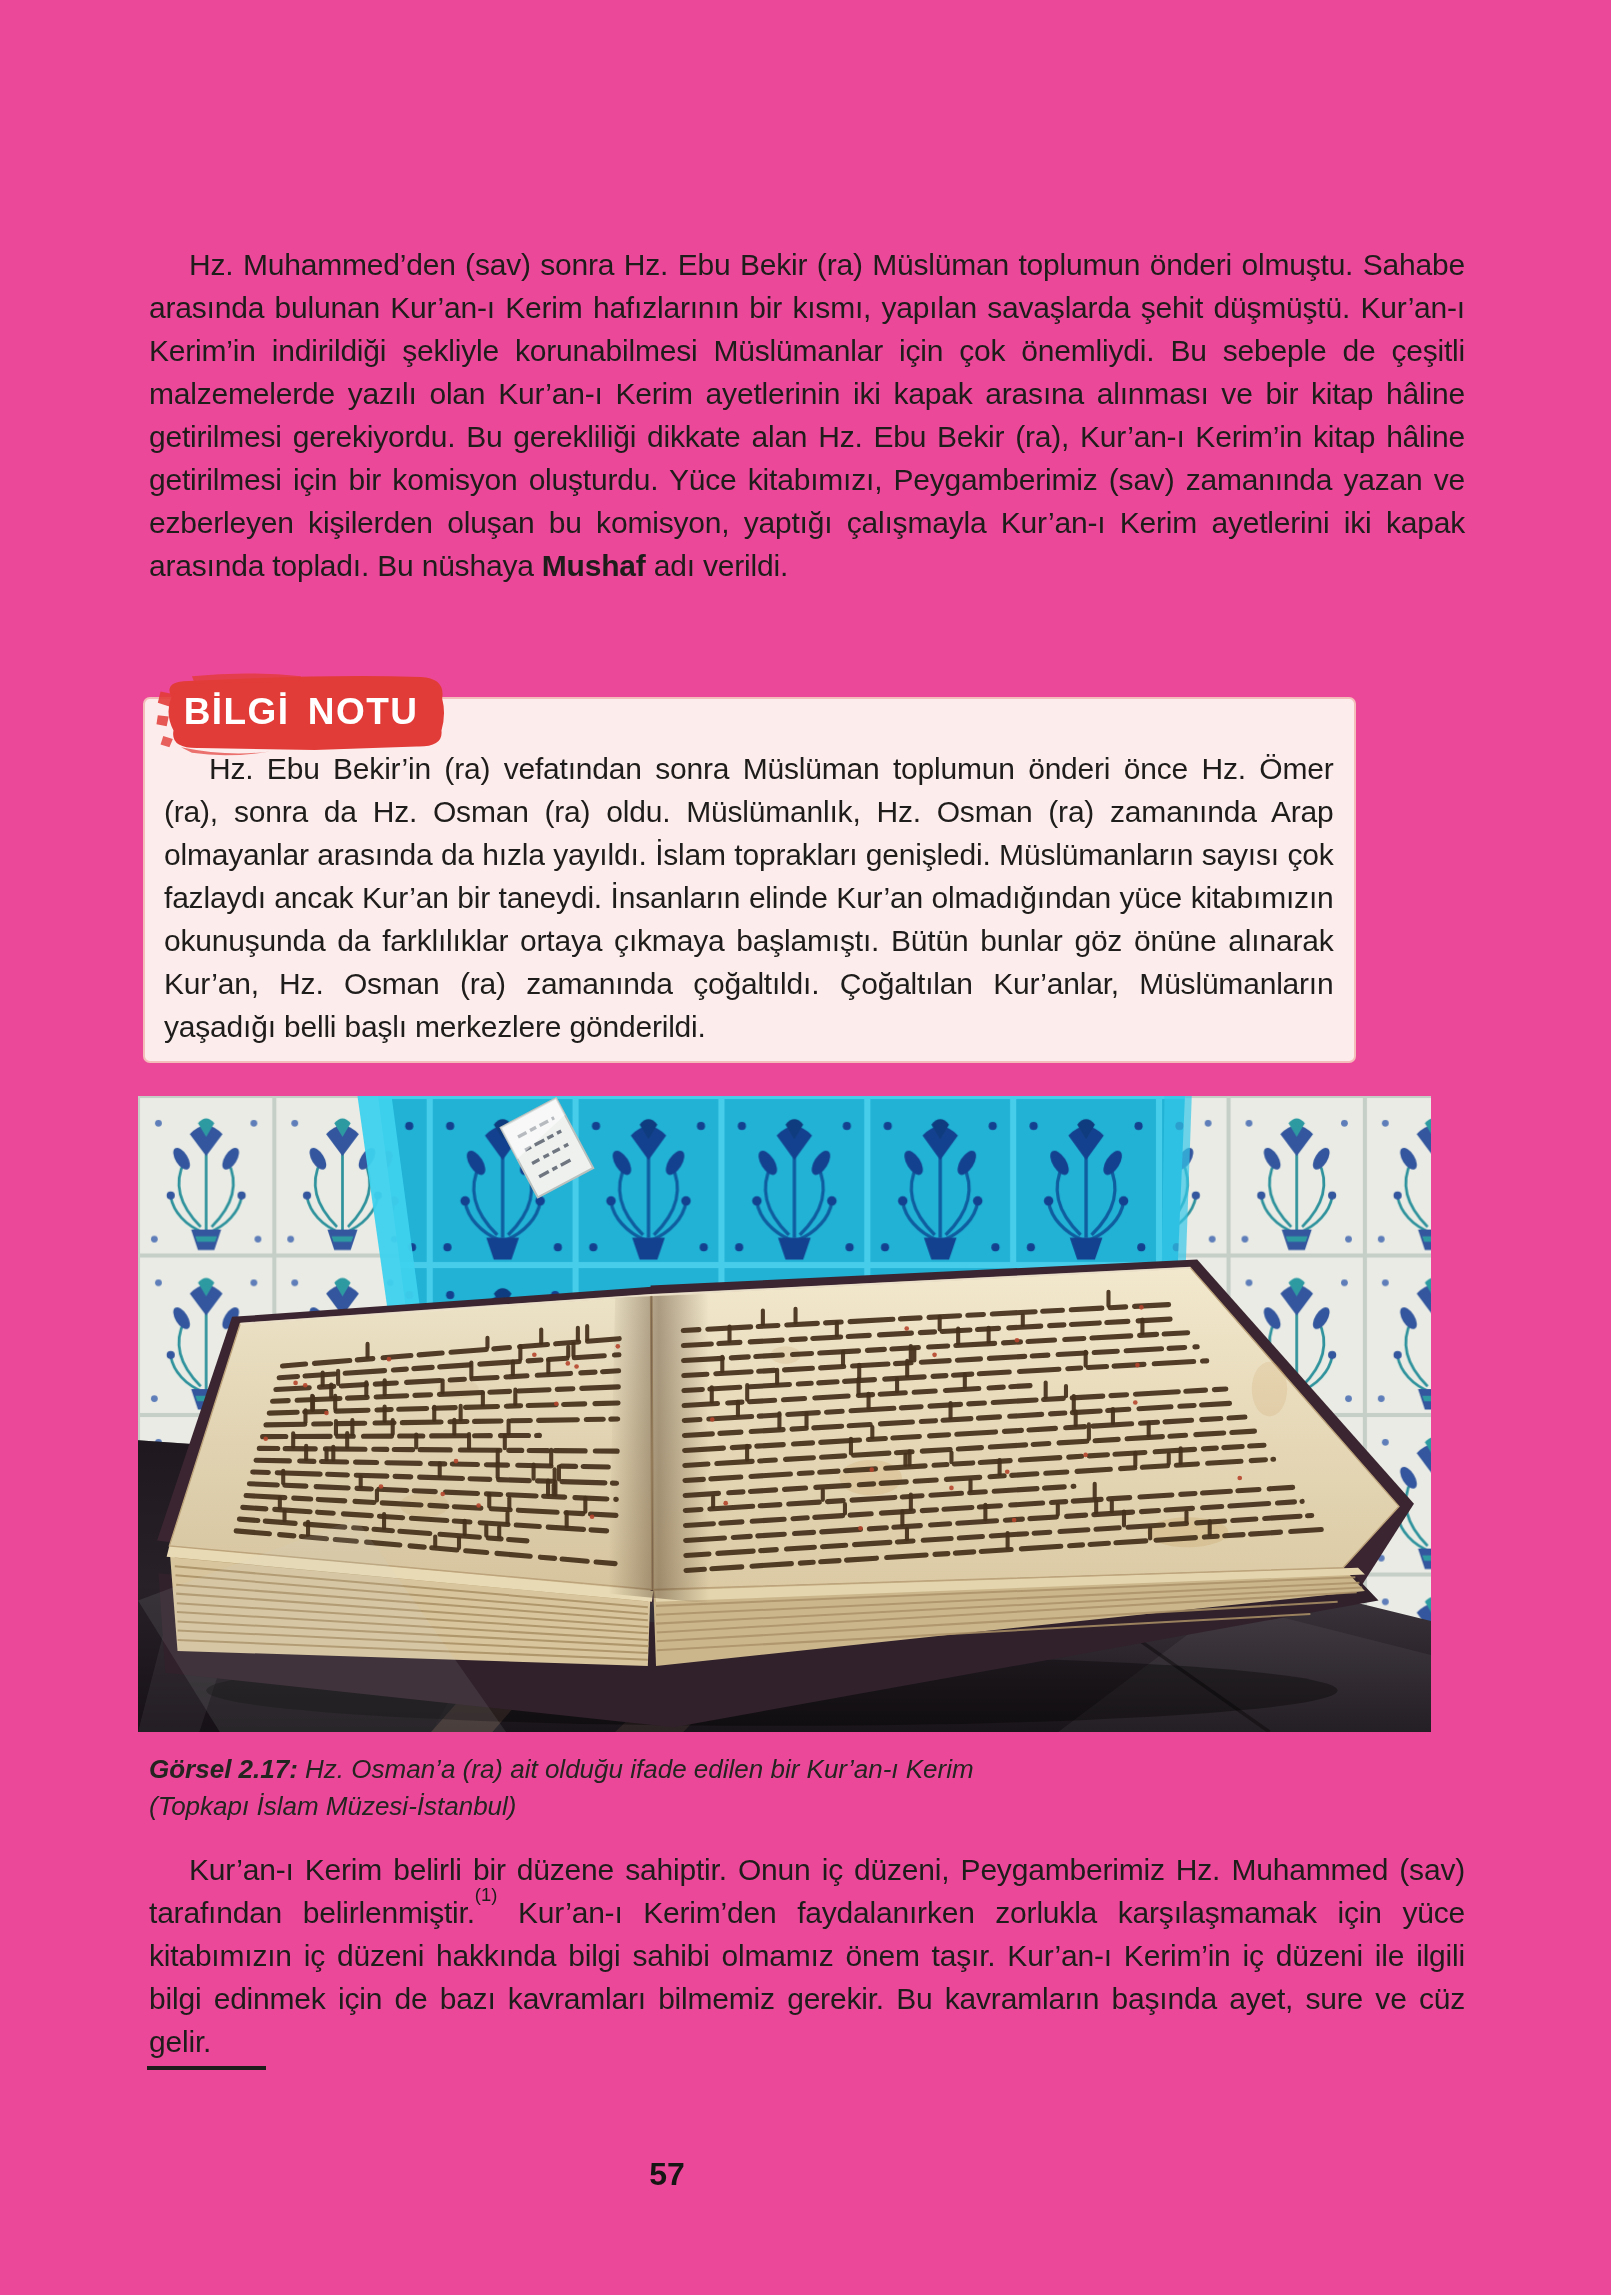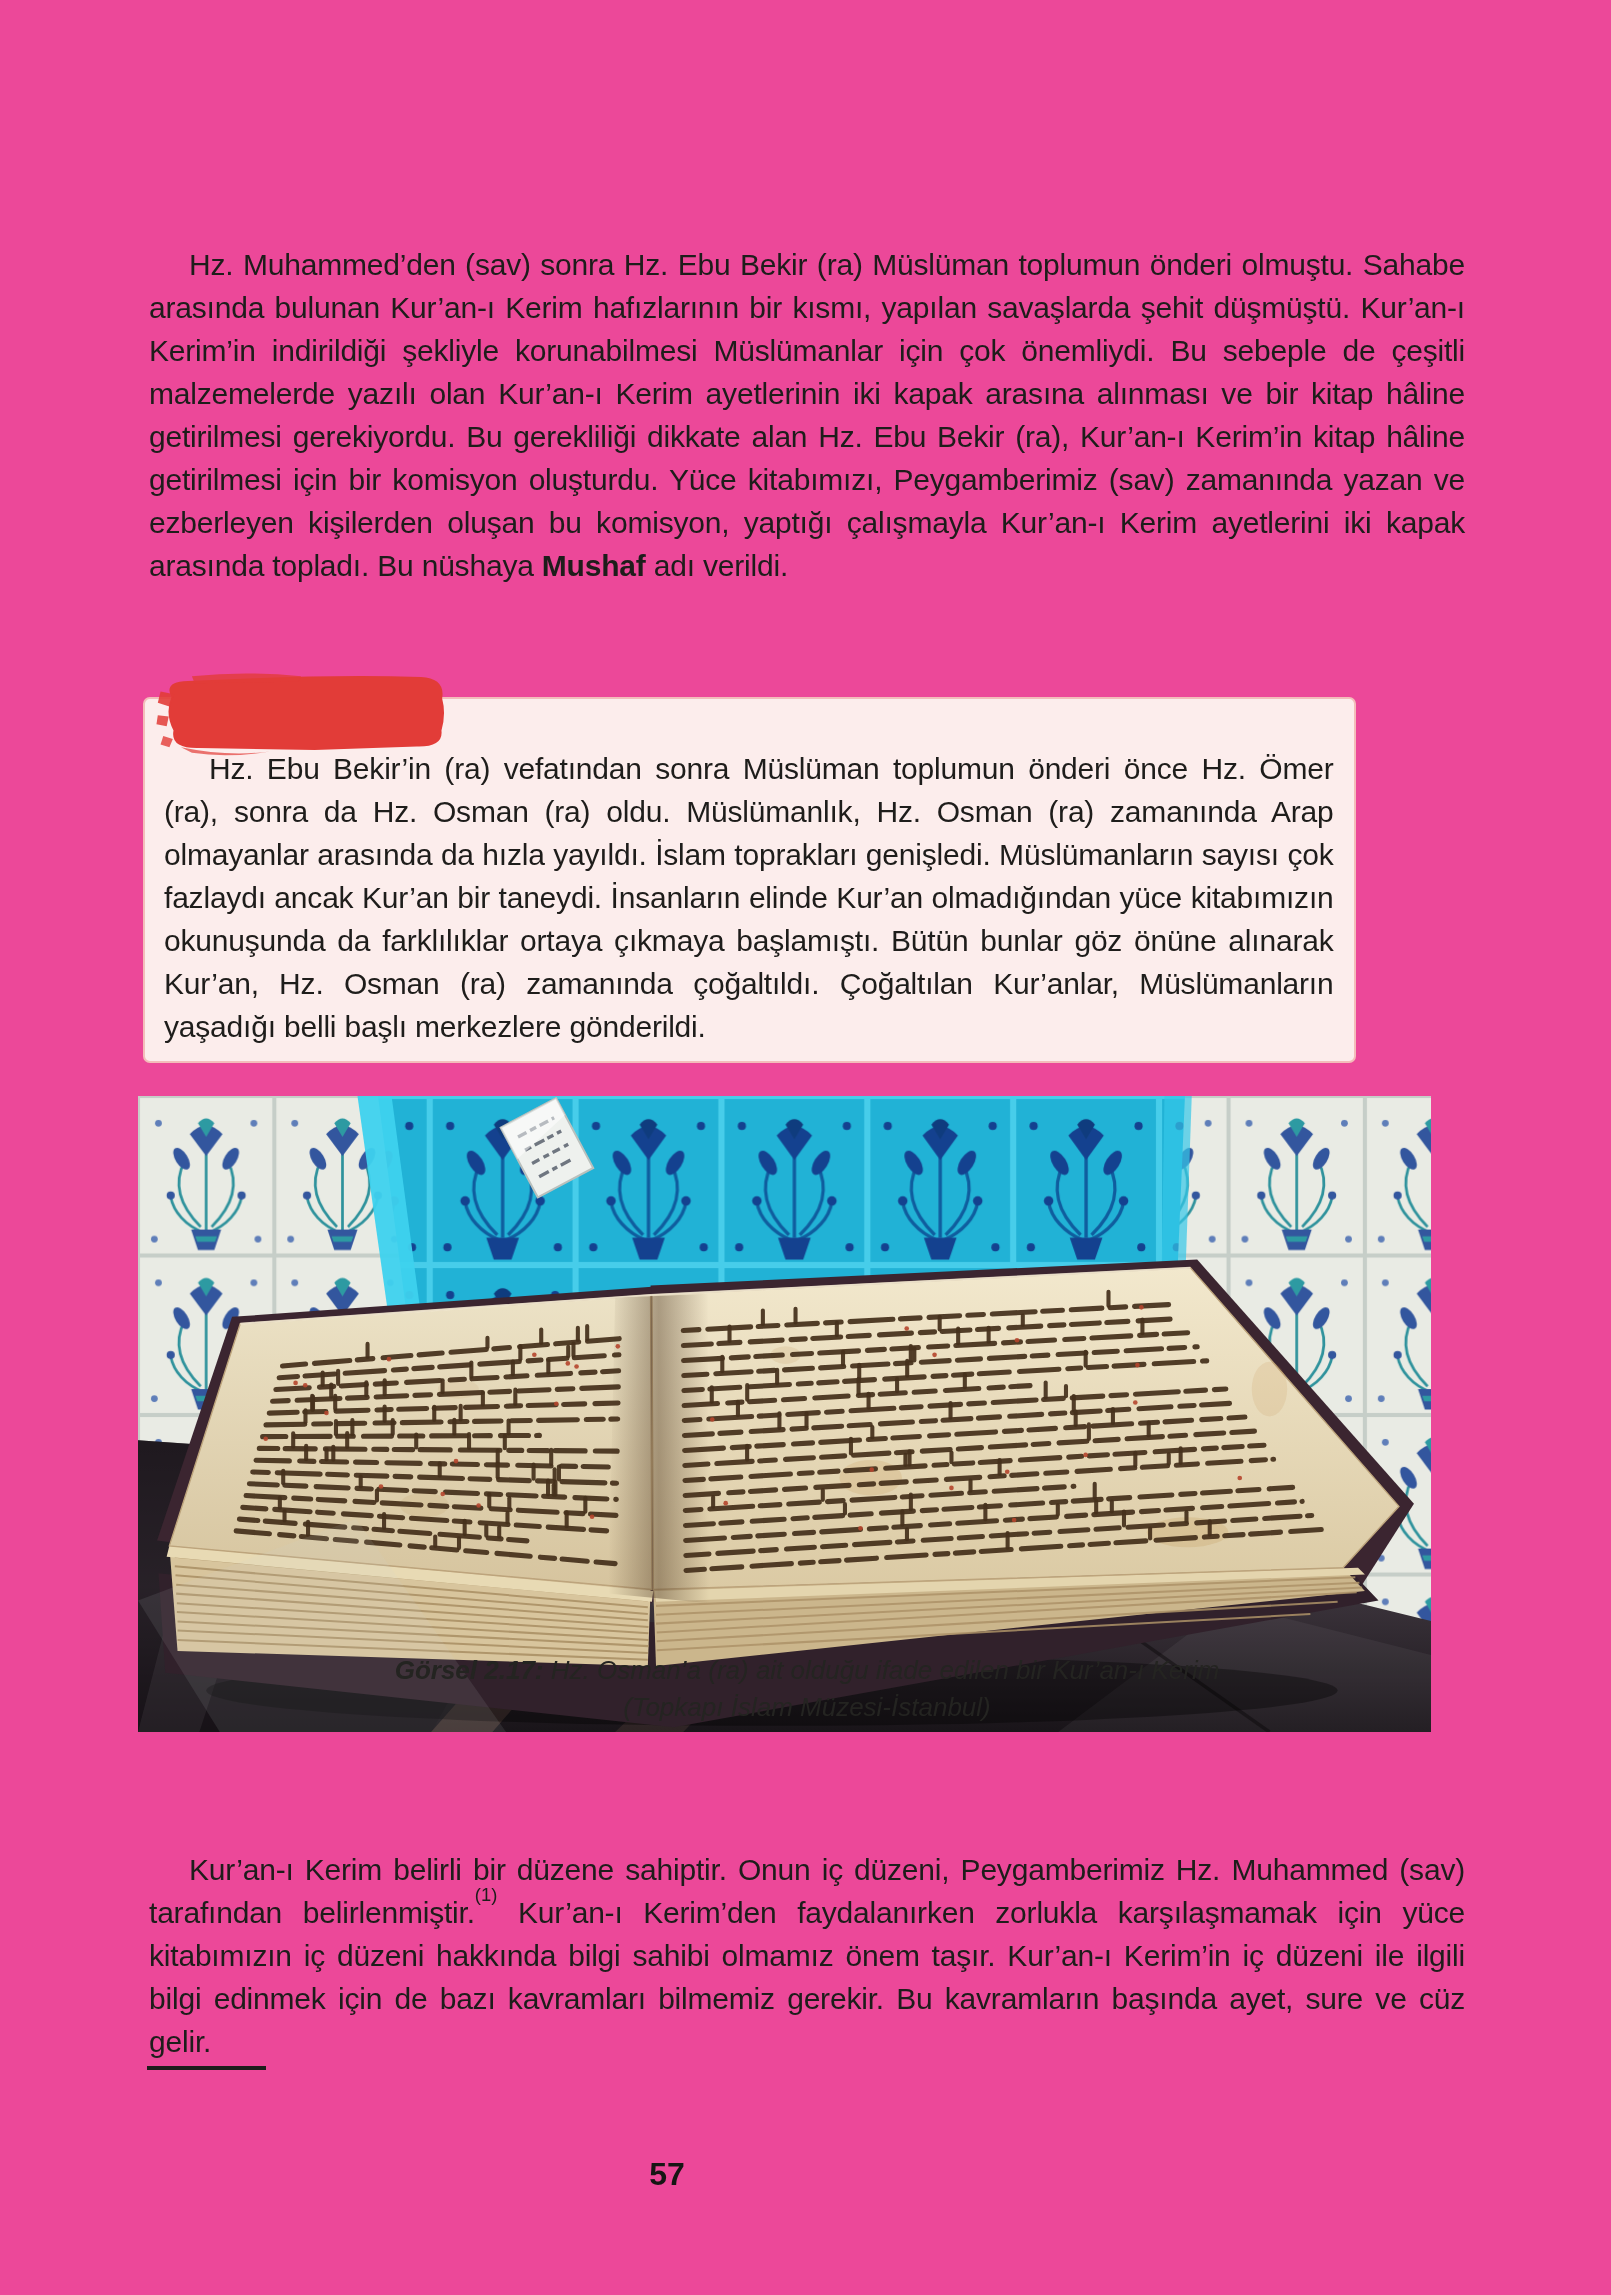--- a/index.html
+++ b/index.html
@@ -22,21 +22,21 @@
   .note-badge svg{position:absolute;inset:0;width:100%;height:100%;}
   .note-badge .lbl{position:absolute;left:0;top:9.5px;width:100%;text-align:center;color:#fff;
                    font-size:37px;font-weight:700;letter-spacing:1.4px;word-spacing:6.8px;line-height:59px;}
 
   
   .figure{position:absolute;left:138px;top:1096px;width:1293px;height:636px;overflow:hidden;}
   .figure svg{display:block;width:100%;height:100%;}
   #kufic-left line,#kufic-right line{stroke:#46311c;stroke-linecap:round;opacity:.93;}
   #kufic-dots circle{fill:#b5452c;opacity:.9;}
 
-  .caption{position:absolute;left:149px;top:1652px;width:1316px;text-align:center;margin:0;
+  .caption{position:absolute;left:149px;top:1751px;width:1316px;margin:0;
            font-size:26px;line-height:37px;font-style:italic;color:#242421;}
   .caption .clbl{font-weight:700;}
 
   .footnote-rule{position:absolute;left:147px;top:2066px;width:119px;height:4.1px;background:#1e1d1b;}
   .footnote{position:absolute;left:147px;top:2086px;width:1316px;font-size:24px;line-height:31px;margin:0;color:#232220;}
   .footnote .mk{margin-right:13.6px;}
   .pageno{position:absolute;left:0;top:2156px;width:1334px;text-align:center;
           font-size:32px;font-weight:700;margin:0;color:#161614;}
 </style>
 </head>
@@ -48,20 +48,21 @@
 
   <div class="note-badge">
     <svg viewBox="0 0 440 122" preserveAspectRatio="none">
       <path fill="#e23c38" d="M30 36 Q18 14 54 13 L150 9 Q280 4 396 7 Q432 9 427 38 Q433 60 426 84 Q429 108 390 107 L240 112 L70 109 Q28 110 33 84 Q20 60 30 36 Z"></path>
       <path fill="#e23c38" d="M14 28 l20 4 -6 18 -18 -6 z" opacity=".9"></path>
       <path fill="#e23c38" d="M10 62 l16 2 -3 14 -15 -3 z" opacity=".85"></path>
       <path fill="#e23c38" d="M18 92 l14 4 -5 12 -13 -4 z" opacity=".8"></path>
       <path fill="#e23c38" d="M44 108 q70 14 130 6 q-60 10 -114 2 z" opacity=".7"></path>
       <path fill="#e23c38" d="M60 6 q80 -8 160 0 l-4 8 -152 2 z" opacity=".8"></path>
     </svg>
+    <span class="lbl">BİLGİ NOTU</span>
   </div>
 
   <div class="note-box">
     <p class="note-text">Hz. Ebu Bekir’in (ra) vefatından sonra Müslüman toplumun önderi önce Hz. Ömer (ra), sonra da Hz. Osman (ra) oldu. Müslümanlık, Hz. Osman (ra) zamanında Arap olmayanlar arasında da hızla yayıldı. İslam toprakları genişledi. Müslümanların sayısı çok fazlaydı ancak Kur’an bir taneydi. İnsanların elinde Kur’an olmadığından yüce kitabımızın okunuşunda da farklılıklar ortaya çıkmaya başlamıştı. Bütün bunlar göz önüne alınarak Kur’an, Hz. Osman (ra) zamanında çoğaltıldı. Çoğaltılan Kur’anlar, Müslümanların yaşadığı belli başlı merkezlere gönderildi.</p>
   </div>
 
   <div class="figure">
     <svg id="ms" viewBox="0 0 1897 933" preserveAspectRatio="none">
       <defs>
         <pattern id="wt" width="200" height="234" patternUnits="userSpaceOnUse">

